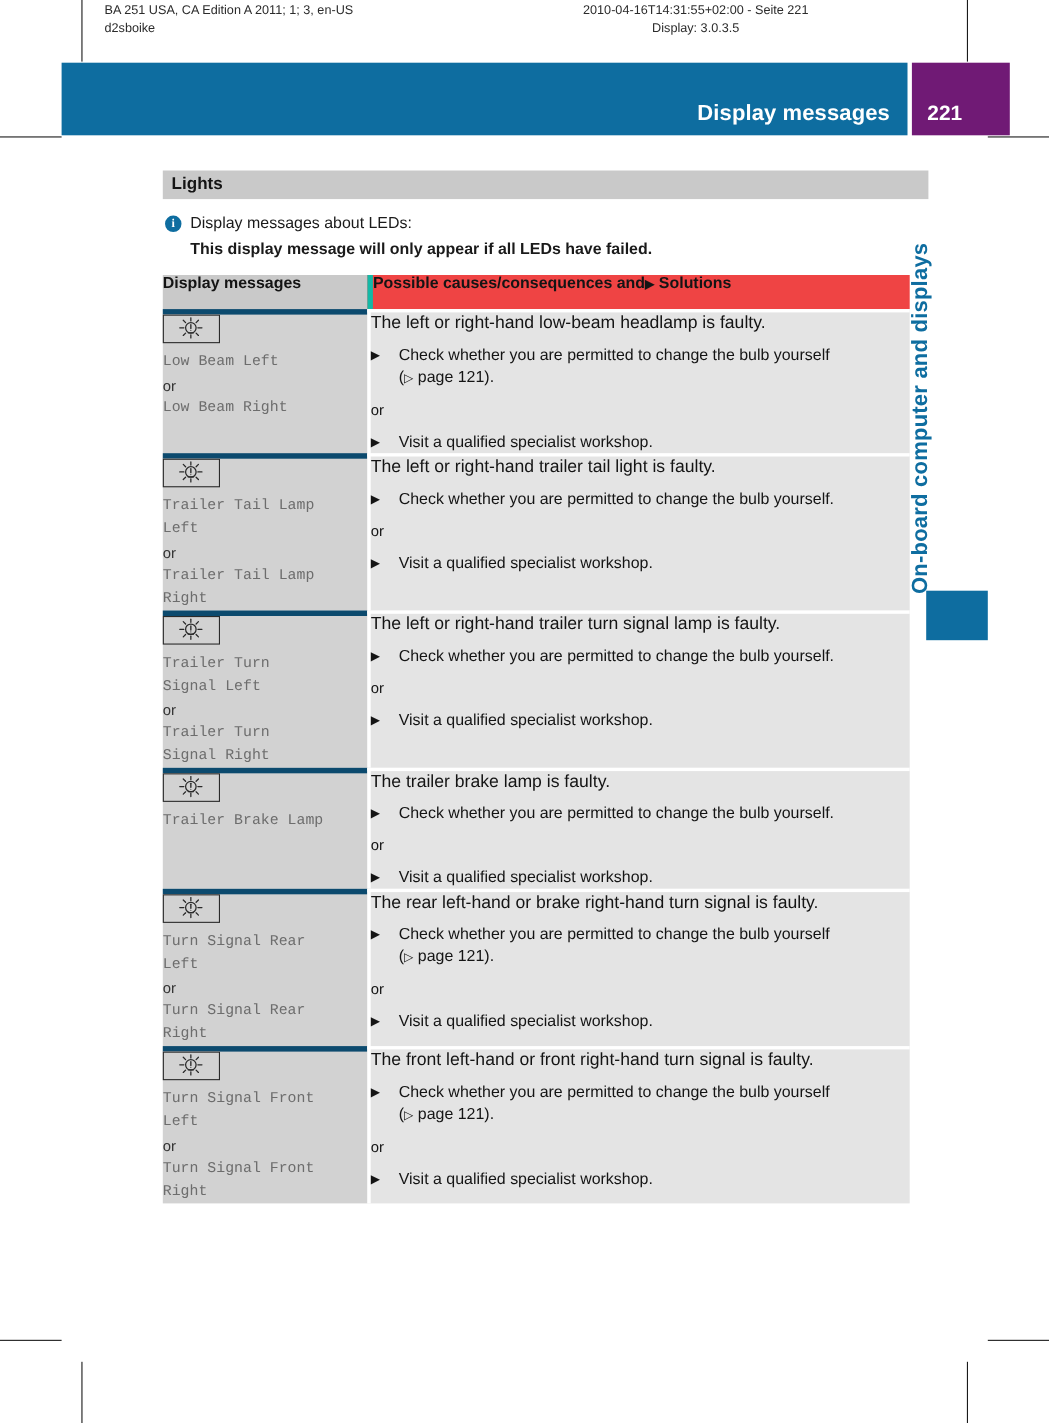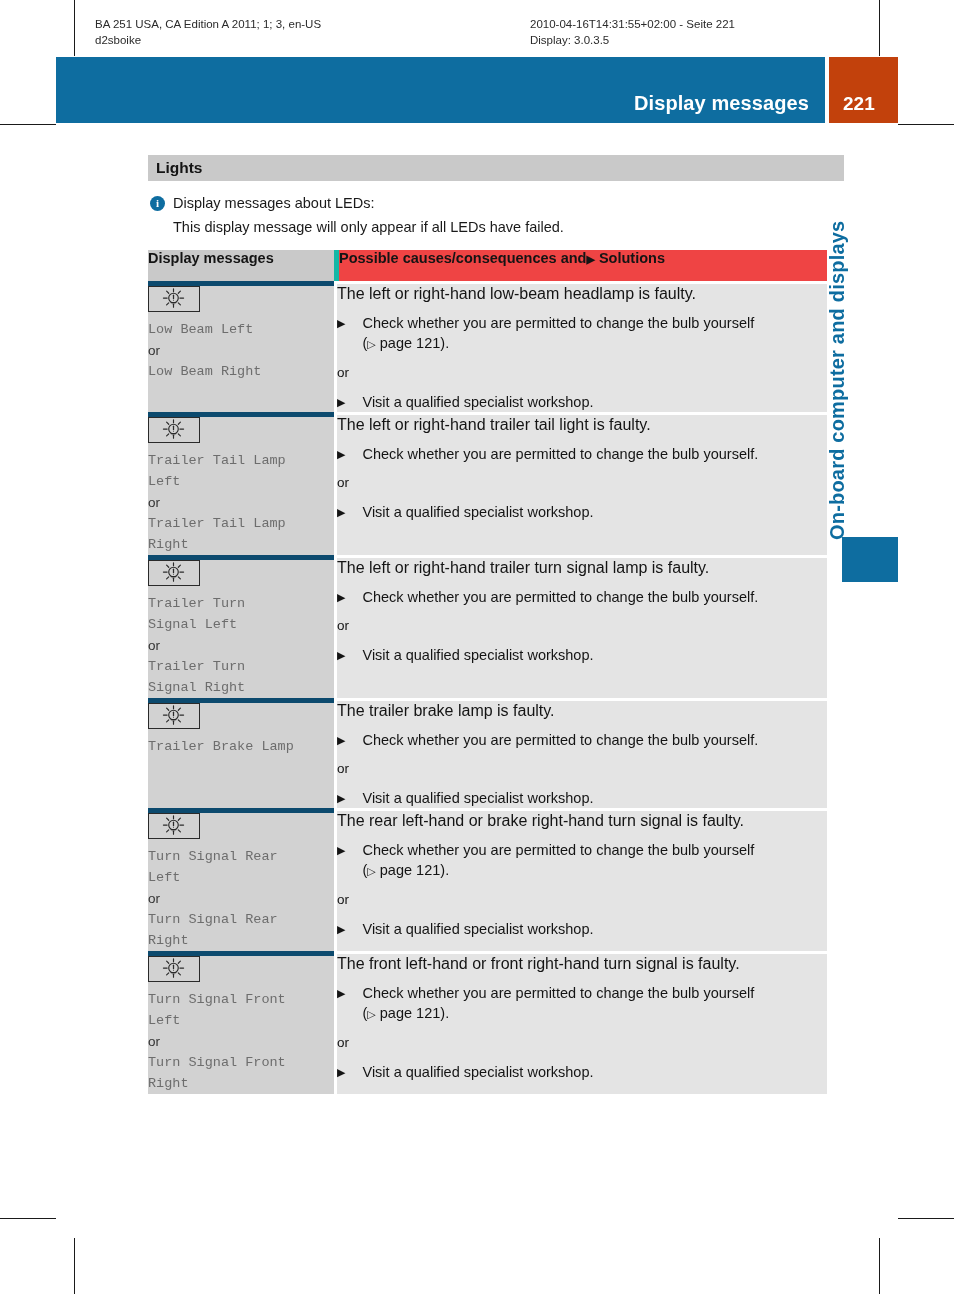--- a/index.html
+++ b/index.html
@@ -32,27 +32,27 @@
   #crop-v-left-bot   { left: 74px;  top: 1238px; height: 56px; }
   #crop-v-right-bot  { left: 879px; top: 1238px; height: 56px; }
   #crop-h-tl { left: 0;    top: 124px;  width: 56px; }
   #crop-h-tr { left: 898px; top: 124px; width: 56px; }
   #crop-h-bl { left: 0;    top: 1218px; width: 56px; }
   #crop-h-br { left: 898px; top: 1218px; width: 56px; }
 
   
   .meta {
     position: absolute;
-    top: 16px;
+    top: 2px;
     font-size: 11.5px;
     line-height: 16px;
     color: #2b2b2b;
   }
   #meta-left  { left: 95px; }
-  #meta-right { left: 530px; }
+  #meta-right { left: 530px; text-align: center; }
 
   
   #header-bar {
     position: absolute;
     left: 56px;
     top: 57px;
     width: 769px;
     height: 66px;
     background: #0E6DA0;
   }
@@ -65,21 +65,22 @@
     font-weight: bold;
     letter-spacing: 0.1px;
     white-space: nowrap;
   }
   #header-page-block {
     position: absolute;
     left: 829px;
     top: 57px;
     width: 69px;
     height: 66px;
-    background: #c2410c;
+    background: #701a75;
+    padding-left: 20px;
   }
   #header-page-number {
     position: absolute;
     left: 14px;
     bottom: 8px;
     color: #ffffff;
     font-size: 19px;
     font-weight: bold;
   }
 
@@ -152,20 +153,21 @@
     font-weight: bold;
     line-height: 15px;
     text-align: center;
     font-family: "Liberation Serif", serif;
   }
   .note-line-2 {
     font-size: 14.5px;
     line-height: 20px;
     margin-top: 4px;
     padding-left: 23px;
+    font-weight: bold;
   }
 
   
   #msg-table {
     margin-top: 13px;
     border-collapse: separate;
     border-spacing: 0;
     width: 679px;
     table-layout: fixed;
   }

